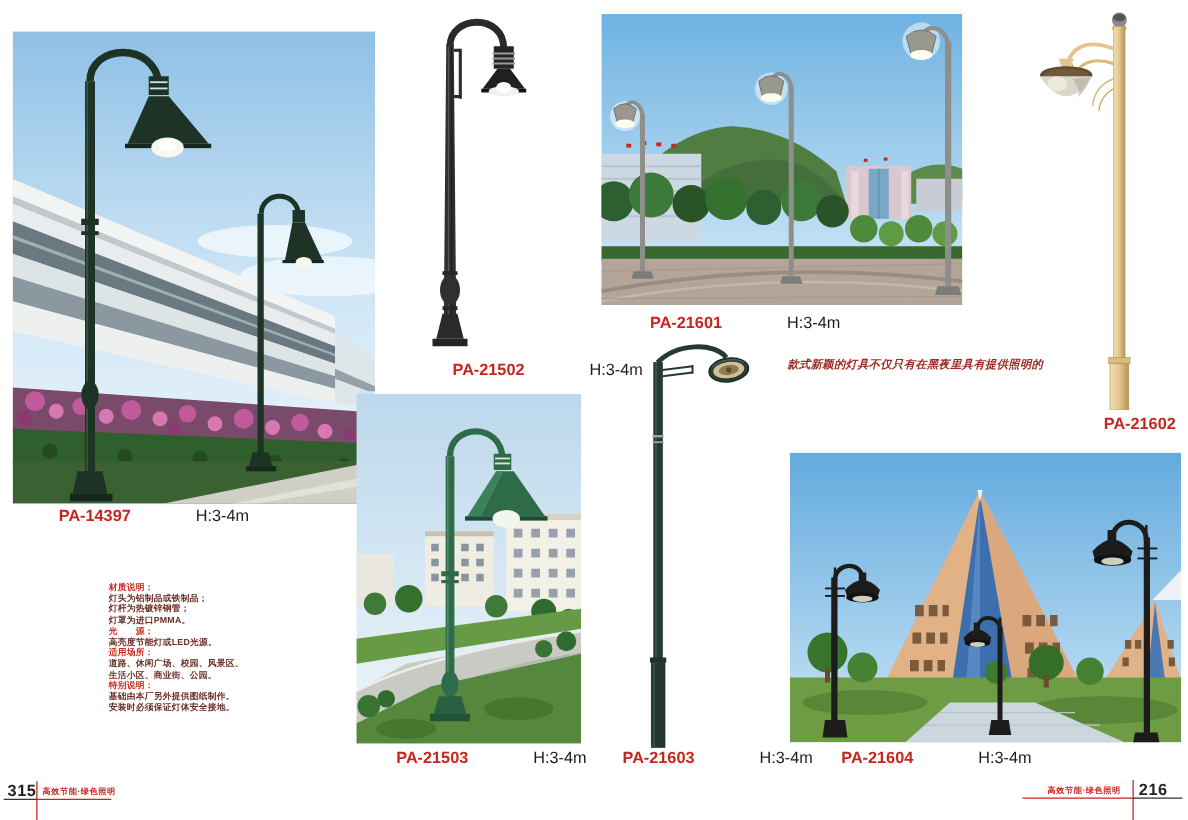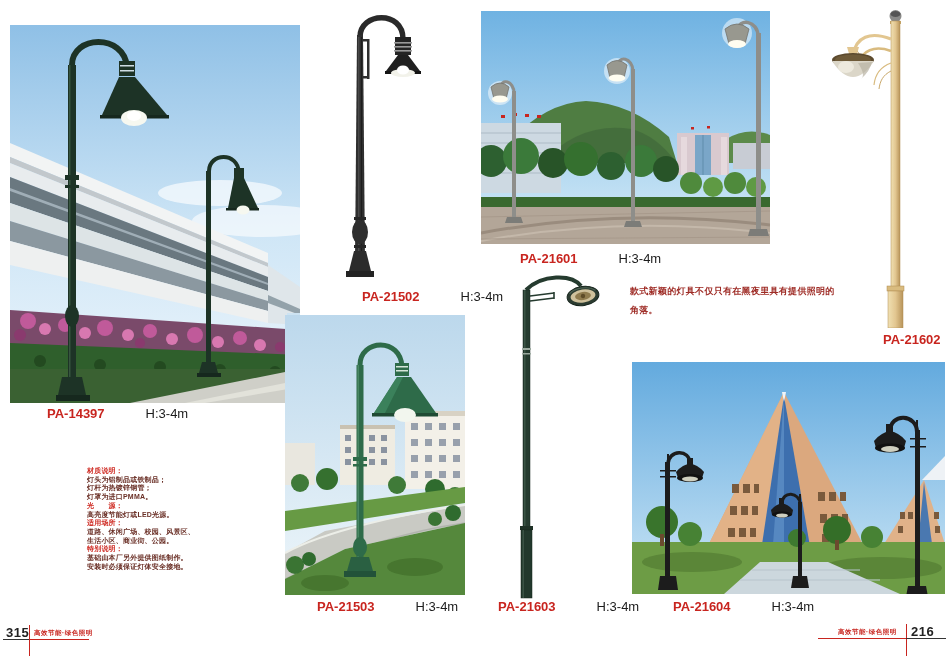--- a/index.html
+++ b/index.html
@@ -5,29 +5,29 @@
   html,body{margin:0;padding:0;background:#ffffff;}
   #canvas{
     position:relative;width:950px;height:656px;background:#ffffff;overflow:hidden;
     font-family:"Liberation Sans", sans-serif;
   }
   .photo{position:absolute;overflow:hidden;}
   .photo svg{display:block;}
   
   .plabel{position:absolute;white-space:nowrap;font-family:"Liberation Sans",sans-serif;}
   .plabel .code{color:#c8251f;font-weight:bold;font-size:13px;margin-left:40px;}
-  .plabel .hs{color:#1c1c1c;font-weight:normal;font-size:13px;margin-left:5px;padding-left:36px;}
+  .plabel .hs{color:#1c1c1c;font-weight:normal;font-size:13px;margin-left:16px;padding-left:36px;}
   
   .spec{position:absolute;left:87px;top:467px;font-size:7px;line-height:8.7px;
         font-weight:bold;letter-spacing:0.2px;white-space:nowrap;}
   .spec .hd{color:#cf2b23;}
   .spec .bd{color:#6a2f26;}
   
   .desc{position:absolute;left:630px;top:282px;width:210px;font-size:9px;
-        line-height:18.6px;font-weight:bold;color:#9e2b25;letter-spacing:0.3px;white-space:nowrap;}
+        line-height:18.6px;font-weight:bold;color:#9e2b25;letter-spacing:0.3px;white-space:nowrap;font-style:italic;}
   
   .pnum{position:absolute;font-size:13px;font-weight:bold;color:#222;letter-spacing:0.5px;}
   .slogan{position:absolute;font-size:6.5px;font-weight:bold;color:#c8251f;letter-spacing:0.5px;white-space:nowrap;}
   .rule{position:absolute;height:1px;}
   .vline{position:absolute;width:1px;background:#c8251f;}
 </style>
 </head>
 <body>
 
 <div id="canvas">
@@ -280,21 +280,20 @@
       </g>
       <g>
         <rect x="59" y="281" width="17" height="5" fill="#d9bb7f" stroke="#b08c50" stroke-width="0.5"></rect>
         <rect x="60" y="286" width="15" height="37" fill="url(#cream)" stroke="#b08c50" stroke-width="0.5"></rect>
       </g>
     </svg>
   </div>
 
   <div class="desc">
     <div>款式新颖的灯具不仅只有在黑夜里具有提供照明的</div>
-    <div>角落。</div>
   </div>
 
   <div class="photo" style="left:285px;top:315px;width:180px;height:280px;">
     <svg width="180" height="280" viewBox="0 0 180 280">
       <defs>
         <linearGradient id="sky3" x1="0" y1="0" x2="0" y2="1">
           <stop offset="0" stop-color="#bcd8ec"></stop>
             <stop offset="1" stop-color="#eef6fa"></stop>
         </linearGradient>
       </defs>

